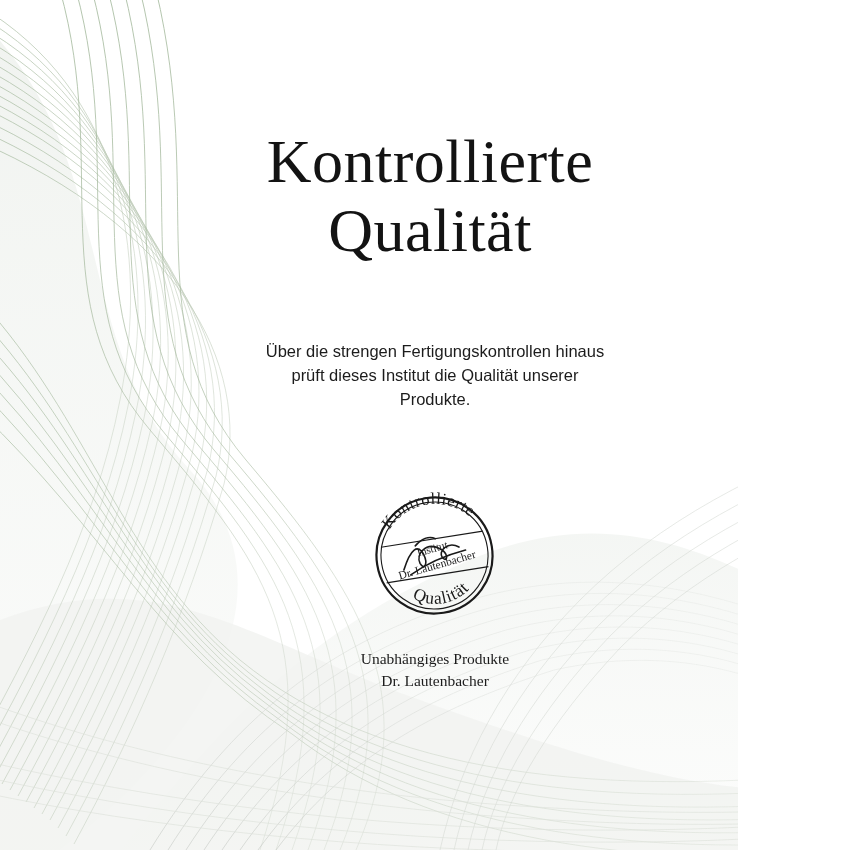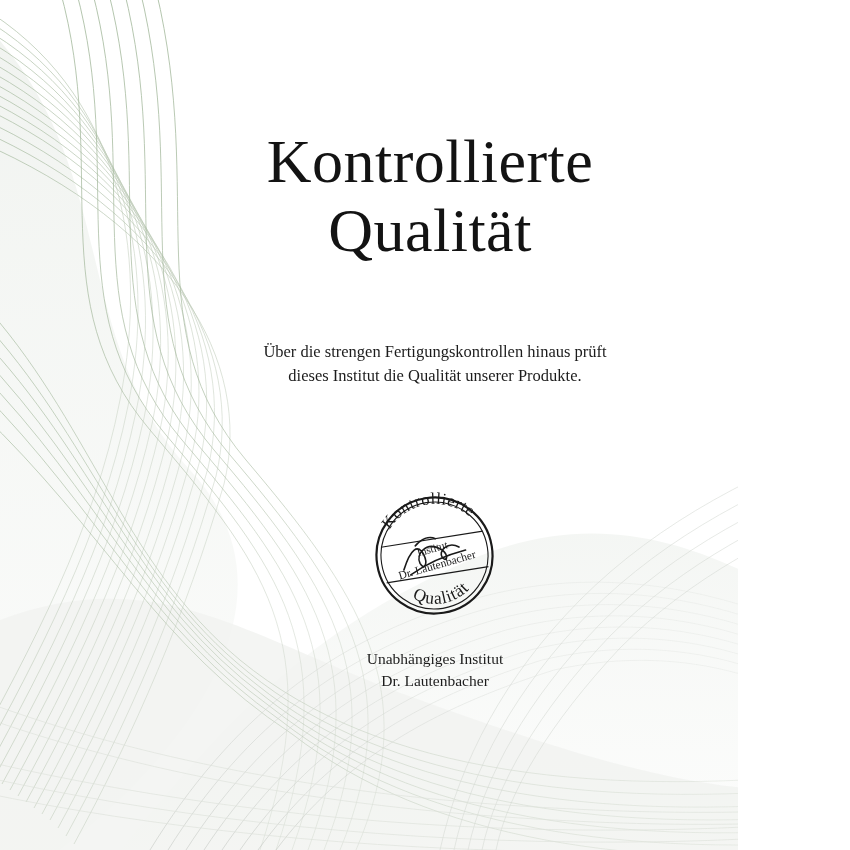--- a/index.html
+++ b/index.html
@@ -51,21 +51,21 @@
     font-weight: 400;
     margin-left: 10px;
   }
 
   .subtitle-block {
     position: absolute;
     left: 255px;
     top: 340px;
     width: 360px;
     text-align: center;
-    font-family: Liberation Serif, serif;
+    font-family: Liberation Sans, sans-serif;
     font-size: 16.5px;
     line-height: 1.45;
     color: #1c1c1c;
   }
 
   
   .stamp-wrap {
     position: absolute;
     left: 362px;
     top: 483px;
@@ -214,17 +214,17 @@
         <g fill="none" stroke="#1a1a1a" stroke-width="1.6" stroke-linecap="round">
           <path d="M 40 82 C 50 62, 58 58, 62 70 C 65 80, 60 86, 57 78 C 54 68, 66 58, 78 66 C 88 73, 84 82, 80 76 C 76 69, 88 60, 98 68"></path>
           <path d="M 46 88 C 62 80, 84 74, 104 72"></path>
           <path d="M 55 60 C 62 54, 70 52, 76 56"></path>
         </g>
       </g>
     </svg>
   </div>
 
   <div class="footer-block">
-    <div>Unabhängiges Institut</div>
+    <div>Unabhängiges Produkte</div>
     <div>Dr. Lautenbacher</div>
   </div>
 
 </div>
 
 </body></html>

